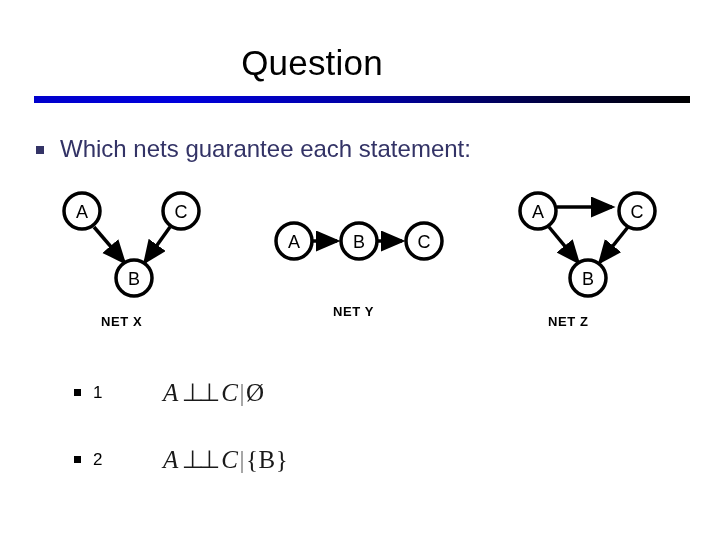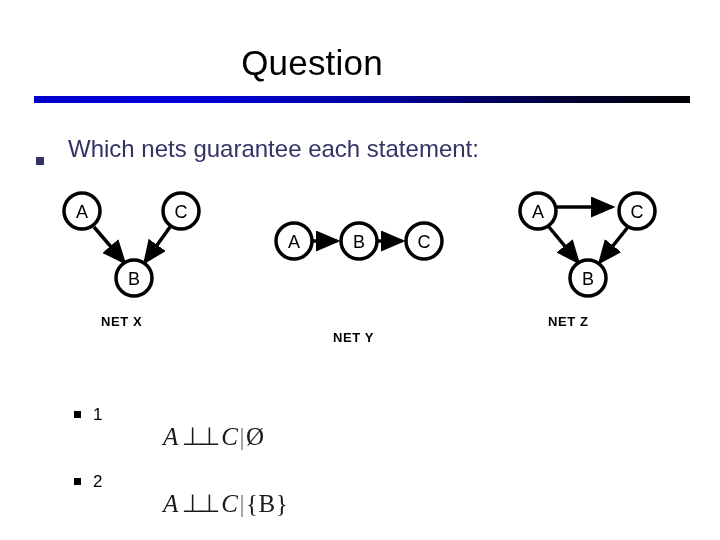--- a/index.html
+++ b/index.html
@@ -38,22 +38,22 @@
     height: 7px;
     background: linear-gradient(to right, #0000cc 0%, #0000dd 22%, #000099 55%, #000033 82%, #000000 100%);
   }
 
   
   .bullet-l1 {
     position: absolute;
     top: 134px;
     left: 36px;
     display: flex;
-    align-items: flex-end;
-    gap: 24px;
+    align-items: center;
+    gap: 16px;
   }
   .bullet-l1 .marker {
     width: 8px;
     height: 8px;
     background: #333366;
     flex: none;
     position: relative;
     top: 1px;
   }
   .bullet-l1 .text {
@@ -78,21 +78,21 @@
   }
   .net-caption {
     position: absolute;
     font-size: 13px;
     font-weight: bold;
     color: #000000;
     letter-spacing: 0.6px;
     white-space: nowrap;
   }
   .cap-x { top: 134px; left: 101px; }
-  .cap-y { top: 150px; left: 333px; }
+  .cap-y { top: 124px; left: 333px; }
   .cap-z { top: 134px; left: 548px; }
 
   
   .stmt {
     position: absolute;
     left: 74px;
     display: flex;
     align-items: center;
   }
   .stmt-1 { top: 378px; }
@@ -109,21 +109,20 @@
     margin-left: 12px;
     width: 70px;
   }
   .stmt .eq {
     font-family: "Liberation Serif", serif;
     font-style: italic;
     font-size: 25px;
     color: #1a1a1a;
     white-space: nowrap;
     letter-spacing: 0.5px;
-    margin-top: 44px;
   }
   .eq .bar {
     font-style: normal;
     color: #777777;
     padding: 0 1px;
   }
   .eq .perp {
     font-style: normal;
     letter-spacing: -5px;
     padding: 0 6px 0 3px;

